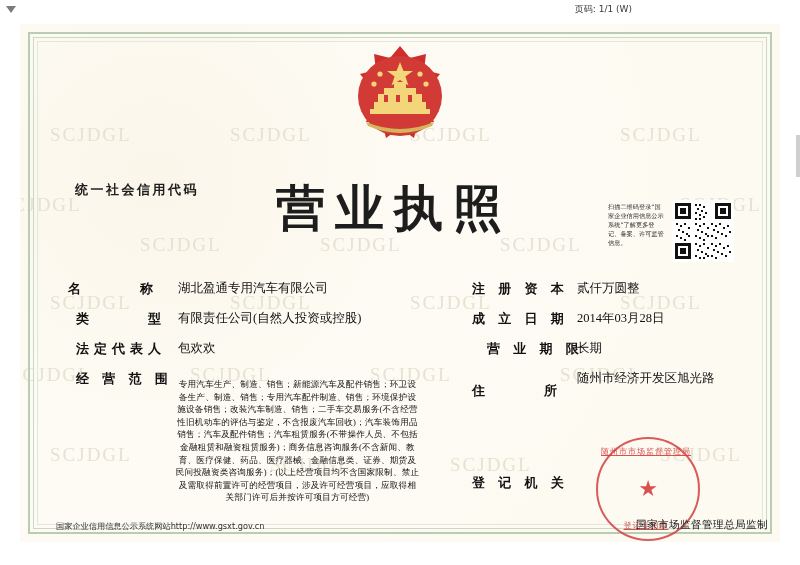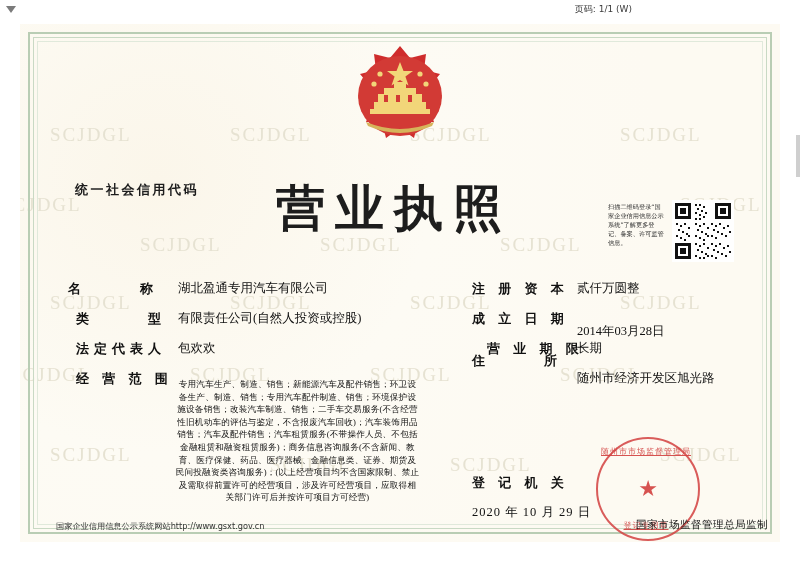--- a/index.html
+++ b/index.html
@@ -334,36 +334,35 @@
       <div class="val small" style="left:155px;top:98px;width:245px;text-align:center;">专用汽车生产、制造、销售；新能源汽车及配件销售；环卫设备生产、制造、销售；专用汽车配件制造、销售；环境保护设施设备销售；改装汽车制造、销售；二手车交易服务(不含经营性旧机动车的评估与鉴定，不含报废汽车回收)；汽车装饰用品销售；汽车及配件销售；汽车租赁服务(不带操作人员、不包括金融租赁和融资租赁服务)；商务信息咨询服务(不含新闻、教育、医疗保健、药品、医疗器械、金融信息类、证券、期货及民间投融资类咨询服务)；(以上经营项目均不含国家限制、禁止及需取得前置许可的经营项目，涉及许可经营项目，应取得相关部门许可后并按许可项目方可经营)</div>
     </div>
 
     <div class="row">
       <div class="lab" style="left:452px;top:0;">注 册 资 本</div>
       <div class="val" style="left:557px;top:0;">贰仟万圆整</div>
     </div>
 
     <div class="row">
       <div class="lab" style="left:452px;top:30px;">成 立 日 期</div>
-      <div class="val" style="left:557px;top:43px;">2014年03月28日</div>
+      <div class="val" style="left:557px;top:30px;">2014年03月28日</div>
     </div>
 
     <div class="row">
       <div class="lab" style="left:452px;top:60px;margin-left:15px;">营 业 期 限</div>
       <div class="val" style="left:557px;top:60px;">长期</div>
     </div>
 
     <div class="row">
-      <div class="lab" style="left:452px;top:72px;">住　　　所</div>
+      <div class="lab" style="left:452px;top:102px;">住　　　所</div>
       <div class="val" style="left:557px;top:90px;">随州市经济开发区旭光路</div>
     </div>
   </div>
 
   <div class="reg-auth">登 记 机 关</div>
-  <div class="reg-date">2020 年 10 月 29 日</div>
 
   <div class="seal">
     <div class="ring"></div>
     <div class="txt-top">随州市市场监督管理局</div>
     <div class="star">★</div>
     <div class="txt-bot">登记专用章</div>
   </div>
 
   <div class="foot-left">国家企业信用信息公示系统网站http://www.gsxt.gov.cn</div>
   <div class="foot-right">国家市场监督管理总局监制</div>

